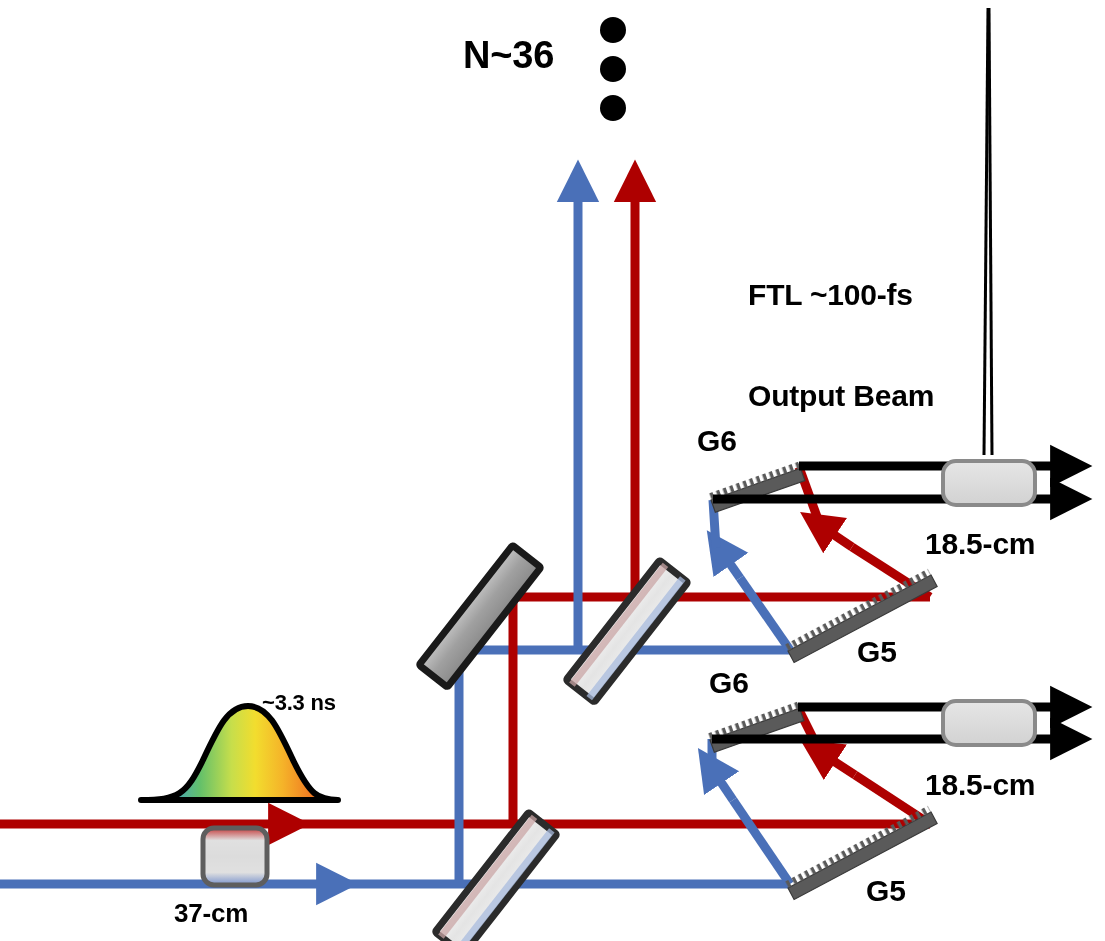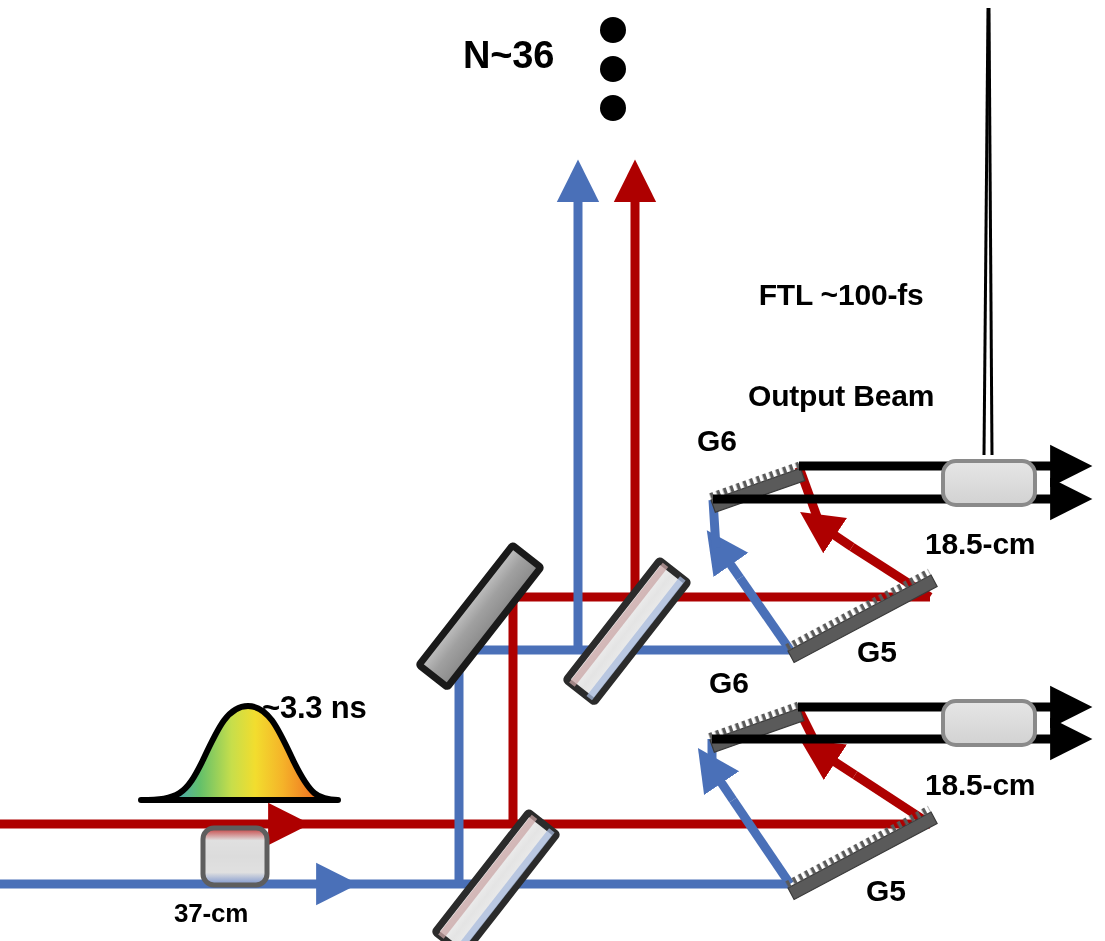--- a/index.html
+++ b/index.html
@@ -25,28 +25,28 @@
   .lbl {
     position: absolute;
     font-family: "Liberation Sans", sans-serif;
     font-weight: bold;
     color: #000000;
     white-space: pre;
     line-height: 1.12;
     letter-spacing: -0.2px;
   }
   .lbl-n36     { left: 463px; top: 34px;  font-size: 38px; }
-  .lbl-ftl     { left: 748px; top: 211px; font-size: 30px; text-align: center; }
+  .lbl-ftl     { left: 748px; top: 211px; font-size: 30px; text-align: left; }
   .lbl-g6a     { left: 697px; top: 424px; font-size: 30px; }
   .lbl-g5a     { left: 857px; top: 635px; font-size: 30px; }
   .lbl-g6b     { left: 709px; top: 666px; font-size: 30px; }
   .lbl-g5b     { left: 866px; top: 874px; font-size: 30px; }
   .lbl-185a    { left: 925px; top: 527px; font-size: 30px; }
   .lbl-185b    { left: 925px; top: 768px; font-size: 30px; }
-  .lbl-33ns    { left: 262px; top: 691px; font-size: 31px; }
+  .lbl-33ns    { left: 262px; top: 691px; font-size: 22px; }
   .lbl-37cm    { left: 174px; top: 899px; font-size: 26px; }
 </style>
 </head>
 <body>
 
 <div id="stage">
 
   <svg id="diagram" viewBox="0 0 1105 941">
     <defs>
 

